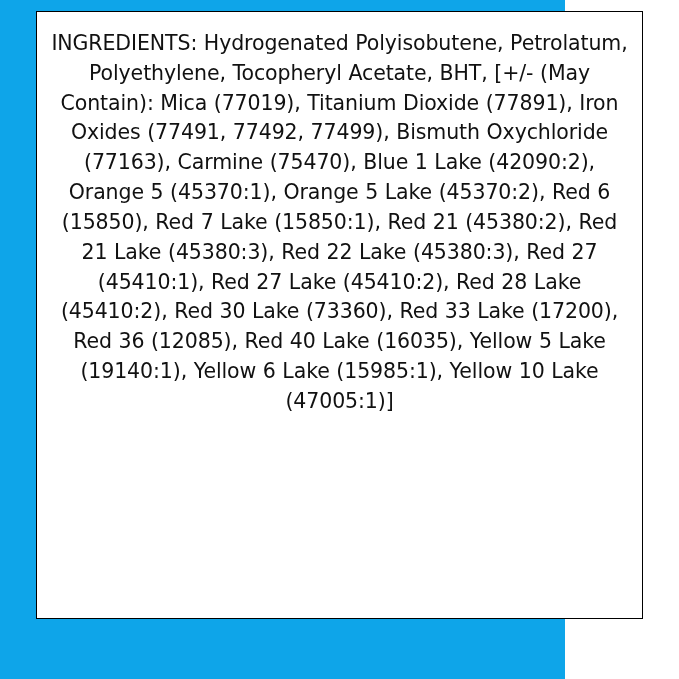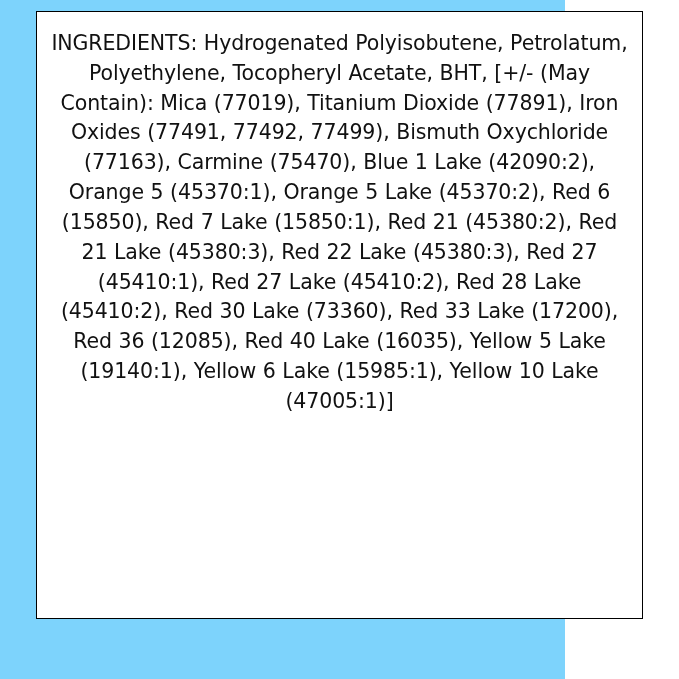--- a/index.html
+++ b/index.html
@@ -12,21 +12,21 @@
     height: 679px;
     font-family: "DejaVu Sans", sans-serif;
     color: #000000;
     overflow: hidden;
   }
   .page {
     position: relative;
     width: 565px;
     height: 679px;
     box-sizing: border-box;
-    background: #7dd3fc;
+    background: #0ea5e9;
   }
   .panel {
     position: absolute;
     left: 36px;
     top: 11px;
     width: 607px;
     height: 608px;
     box-sizing: border-box;
     border: 1.5px solid #000000;
     background: #ffffff;

